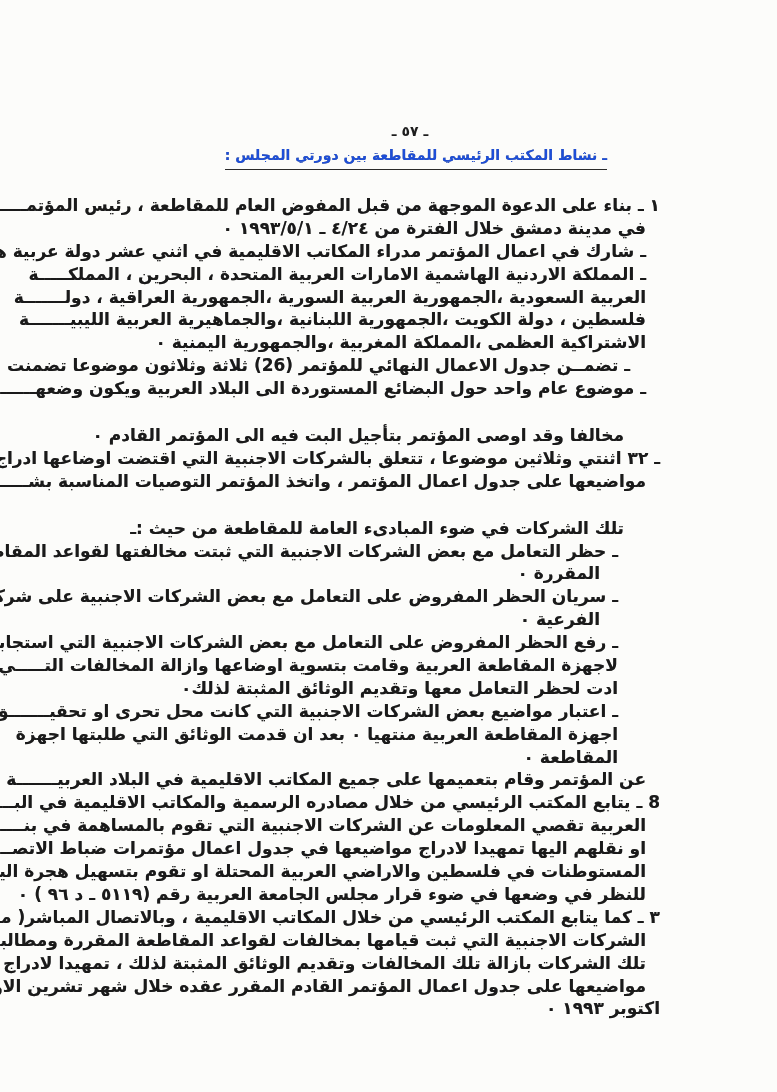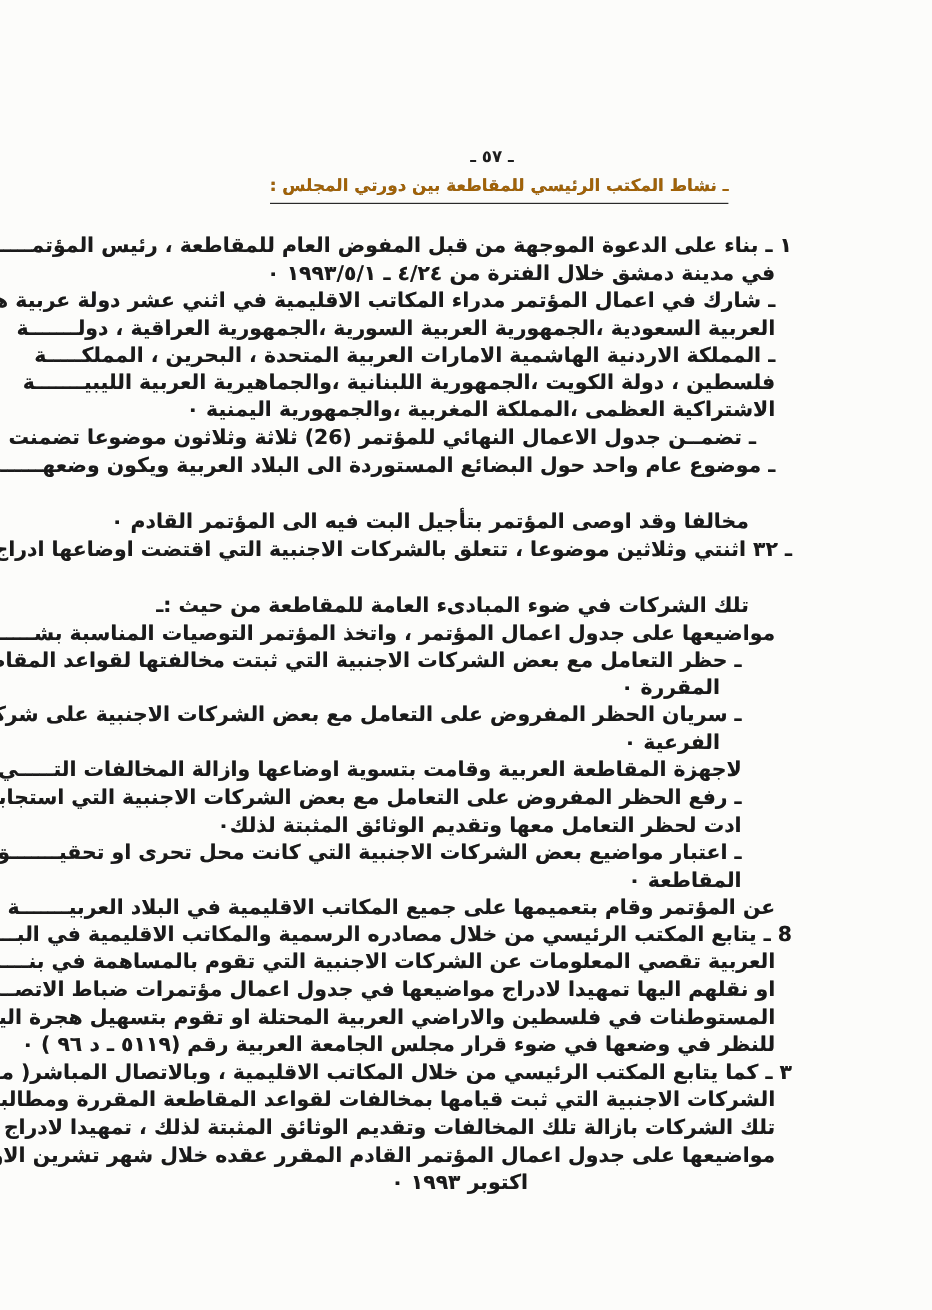--- a/index.html
+++ b/index.html
@@ -33,21 +33,21 @@
     color: #1d1d1d;
   }
   .doc-title {
     position: absolute;
     top: 147px;
     right: 170px;
     direction: rtl;
     white-space: nowrap;
     font-size: 14px;
     font-weight: 700;
-    color: #a16207;
+    color: #1d4ed8;
     padding-bottom: 6px;
     border-bottom: 1.6px solid #2a2a2a;
     text-shadow: 0 0 0.5px rgba(20,20,20,0.55);
   }
   .doc-body {
     position: absolute;
     top: 194px;
     right: 117px;
     width: 556px;
     direction: rtl;
@@ -60,52 +60,53 @@
   .line {
     white-space: nowrap;
     height: 22.9px;
   }
   .ind-0 { padding-right: 0; }
   .ind-1 { padding-right: 14px; }
   .ind-2 { padding-right: 30px; }
   .ind-3 { padding-right: 36px; margin-top: 24px; }
   .ind-4 { padding-right: 42px; }
   .ind-5 { padding-right: 60px; }
-  .ind-left { text-align: center; padding-left: 2px; }
+  .ind-left { text-align: right; padding-left: 2px; }
 </style>
 </head>
 <body>
 
 <div class="sheet">
   <div class="page-num">ـ ٥٧ ـ</div>
 
   <div class="doc-title">ـ نشاط المكتب الرئيسي للمقاطعة بين دورتي المجلس :</div>
 
   <div class="doc-body">
       <div class="line ind-0">١ ـ بناء على الدعوة الموجهة من قبل المفوض العام للمقاطعة ، رئيس المؤتمـــــر ،</div>
       <div class="line ind-1">في مدينة دمشق خلال الفترة من ٤/٢٤ ـ ١٩٩٣/٥/١ ٠</div>
       <div class="line ind-1">ـ شارك في اعمال المؤتمر مدراء المكاتب الاقليمية في اثني عشر دولة عربية هي :</div>
+      <div class="line ind-1">ـ المملكة الاردنية الهاشمية  الامارات العربية المتحدة ، البحرين ، المملكـــــة</div>
       <div class="line ind-1">العربية السعودية ،الجمهورية العربية السورية ،الجمهورية العراقية ، دولـــــــة</div>
-      <div class="line ind-1">ـ المملكة الاردنية الهاشمية  الامارات العربية المتحدة ، البحرين ، المملكـــــة</div>
       <div class="line ind-1">فلسطين ، دولة الكويت ،الجمهورية اللبنانية ،والجماهيرية العربية الليبيـــــــة</div>
       <div class="line ind-1">الاشتراكية العظمى ،المملكة المغربية ،والجمهورية اليمنية ٠</div>
       <div class="line ind-2">ـ تضمــن جدول الاعمال النهائي للمؤتمر (26) ثلاثة وثلاثون موضوعا تضمنت :</div>
       <div class="line ind-1">ـ موضوع  عام واحد حول البضائع المستوردة الى البلاد العربية ويكون وضعهــــــا</div>
       <div class="line ind-3">مخالفا وقد اوصى المؤتمر بتأجيل البت فيه الى المؤتمر القادم ٠</div>
       <div class="line ind-0">ـ ٣٢  اثنتي وثلاثين موضوعا  ، تتعلق بالشركات الاجنبية التي اقتضت اوضاعها ادراج</div>
+      <div class="line ind-1">مواضيعها على جدول اعمال المؤتمر ، واتخذ المؤتمر التوصيات المناسبة بشـــــــأن</div>
       <div class="line ind-3">تلك الشركات في ضوء المبادىء العامة للمقاطعة من حيث :ـ</div>
-      <div class="line ind-1">مواضيعها على جدول اعمال المؤتمر ، واتخذ المؤتمر التوصيات المناسبة بشـــــــأن</div>
       <div class="line ind-4">ـ  حظر التعامل مع بعض الشركات الاجنبية التي ثبتت مخالفتها لقواعد المقاطعة</div>
       <div class="line ind-5">المقررة ٠</div>
       <div class="line ind-4">ـ  سريان الحظر المفروض على التعامل مع بعض الشركات الاجنبية  على شركاتها</div>
       <div class="line ind-5">الفرعية ٠</div>
+      <div class="line ind-4">ـ رفع  الحظر المفروض على التعامل مع بعض الشركات الاجنبية  التي استجابـــت</div>
       <div class="line ind-4">لاجهزة المقاطعة العربية وقامت بتسوية اوضاعها وازالة المخالفات التـــــي</div>
-      <div class="line ind-4">ـ رفع  الحظر المفروض على التعامل مع بعض الشركات الاجنبية  التي استجابـــت</div>
       <div class="line ind-4">ادت لحظر التعامل معها وتقديم الوثائق المثبتة لذلك٠</div>
       <div class="line ind-4">ـ  اعتبار مواضيع بعض الشركات الاجنبية  التي كانت محل تحرى او تحقيـــــــق</div>
+      <div class="line ind-4">اجهزة المقاطعة العربية منتهيا ٠ بعد ان قدمت الوثائق التي طلبتها اجهزة</div>
       <div class="line ind-4">المقاطعة ٠</div>
       <div class="line ind-1">عن المؤتمر وقام بتعميمها على جميع المكاتب الاقليمية في البلاد العربيـــــــة</div>
       <div class="line ind-0">8 ـ يتابع المكتب الرئيسي من خلال مصادره الرسمية والمكاتب الاقليمية في البــــــلاد</div>
       <div class="line ind-1">العربية تقصي المعلومات عن الشركات الاجنبية التي تقوم بالمساهمة في بنـــــــاء</div>
       <div class="line ind-1">او نقلهم اليها تمهيدا لادراج مواضيعها في جدول اعمال مؤتمرات ضباط الاتصــــــال</div>
       <div class="line ind-1">المستوطنات في فلسطين والاراضي العربية المحتلة  او تقوم بتسهيل هجرة اليهـــــود</div>
       <div class="line ind-1">للنظر في وضعها في ضوء قرار مجلس الجامعة العربية رقم (٥١١٩ ـ د ٩٦ ) ٠</div>
       <div class="line ind-0">٣ ـ كما يتابع  المكتب الرئيسي من خلال  المكاتب الاقليمية ، وبالاتصال  المباشر( مواضيع</div>
       <div class="line ind-1">الشركات الاجنبية  التي ثبت قيامها بمخالفات لقواعد المقاطعة المقررة ومطالبـــــة</div>
       <div class="line ind-1">تلك الشركات بازالة تلك المخالفات وتقديم الوثائق المثبتة لذلك ، تمهيدا لادراج</div>

